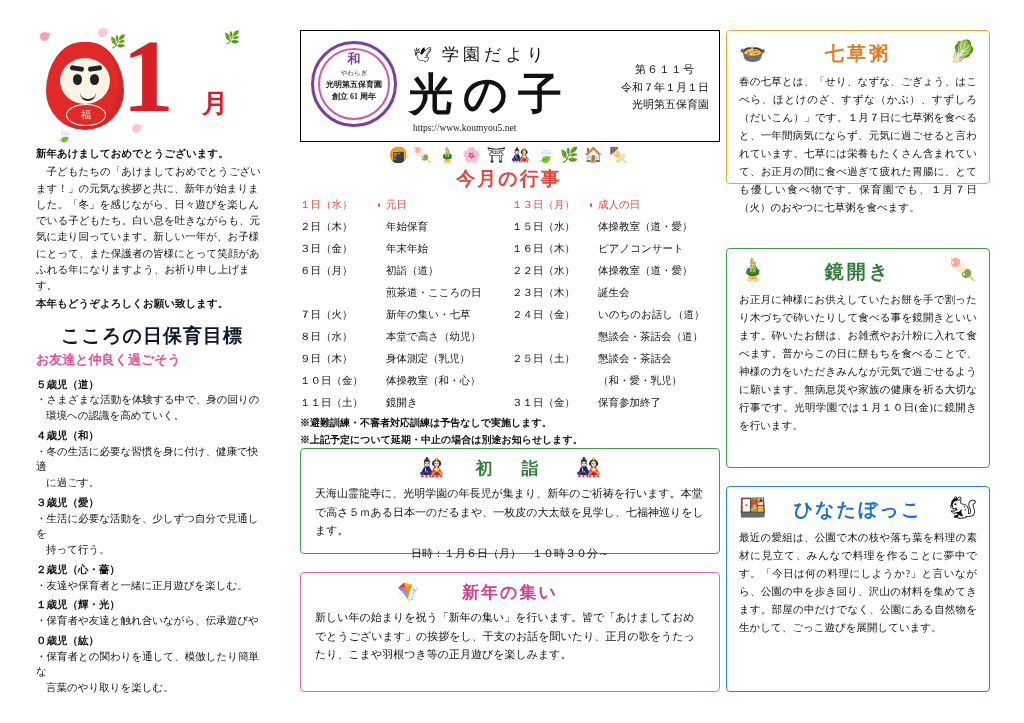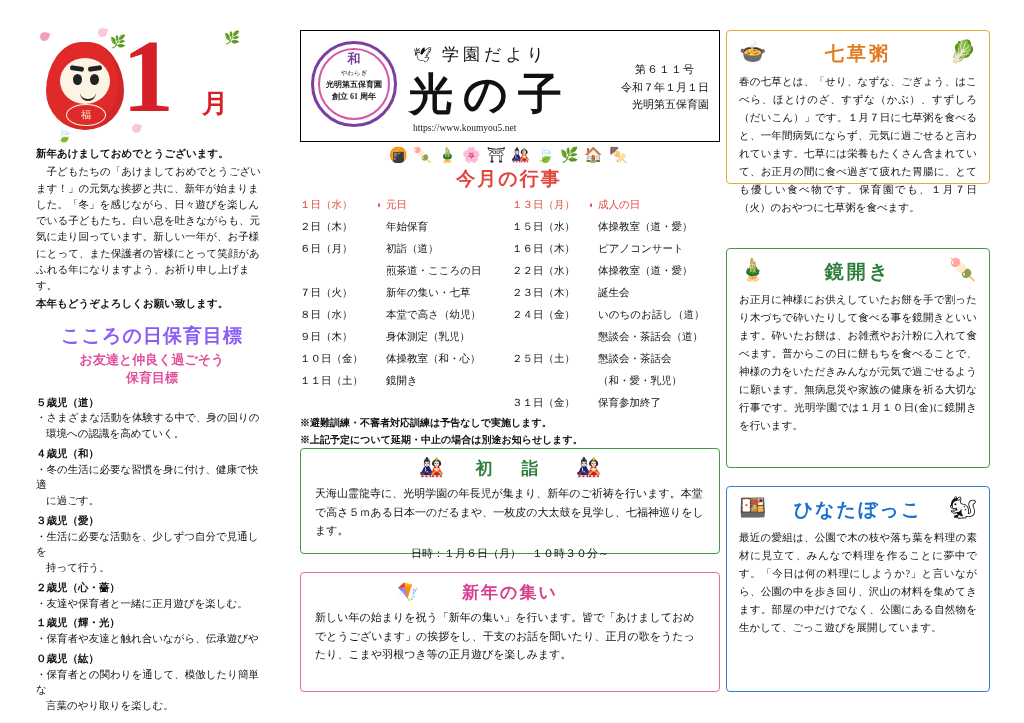--- a/index.html
+++ b/index.html
@@ -67,25 +67,25 @@
   }
 
   .lead{
     font-size:10.5px;line-height:1.55;margin-top:6px;
   }
   .lead p{margin:0 0 2px 0;}
   .lead .bold{font-weight:bold;}
   .lead .indent{text-indent:1em;}
 
   .mokuhyou-title{
-    text-align:center;color:#8b5cf6;font-weight:bold;
+    text-align:center;color:#0f172a;font-weight:bold;
     font-size:19px;margin-top:10px;letter-spacing:1px;
   }
   .mokuhyou-sub{
-    text-align:center;color:#e14f9a;font-weight:bold;
+    color:#e14f9a;font-weight:bold;
     font-size:13px;margin-top:2px;
   }
   .mokuhyou-sub2{
     text-align:center;color:#e14f9a;font-weight:bold;
     font-size:13px;margin-top:0px;
   }
   .age-list{margin-top:8px;font-size:10.5px;line-height:1.5;}
   .age-list .age{font-weight:bold;margin-top:4px;}
   .age-list .desc{margin-left:0;}
   .age-list .desc .cont{display:block;margin-left:10px;}
@@ -227,21 +227,20 @@
     </div>
 
     <div class="lead">
       <p class="bold">新年あけましておめでとうございます。</p>
       <p class="indent">子どもたちの「あけましておめでとうございます！」の元気な挨拶と共に、新年が始まりました。「冬」を感じながら、日々遊びを楽しんでいる子どもたち。白い息を吐きながらも、元気に走り回っています。新しい一年が、お子様にとって、また保護者の皆様にとって笑顔があふれる年になりますよう、お祈り申し上げます。</p>
       <p class="bold">本年もどうぞよろしくお願い致します。</p>
     </div>
 
     <div class="mokuhyou-title">こころの日保育目標</div>
     <div class="mokuhyou-sub">お友達と仲良く過ごそう</div>
-    <div class="mokuhyou-sub2">保育目標</div>
 
     <div class="age-list">
       <div>
         <div class="age">５歳児（道）</div>
         <div class="desc">・さまざまな活動を体験する中で、身の回りの</div>
         <div class="desc">
             <span class="cont">環境への認識を高めていく。</span>
           </div>
       </div>
       <div>
@@ -308,20 +307,25 @@
             <span class="ev-date">１日（水）</span>
             <span class="ev-mark">◖</span>
             <span class="ev-name">元日</span>
           </div>
         <div class="ev-row">
             <span class="ev-date">２日（木）</span>
             <span class="ev-mark"></span>
             <span class="ev-name">年始保育</span>
           </div>
         <div class="ev-row">
+            <span class="ev-date">３日（金）</span>
+            <span class="ev-mark"></span>
+            <span class="ev-name">年末年始</span>
+          </div>
+        <div class="ev-row">
             <span class="ev-date">６日（月）</span>
             <span class="ev-mark"></span>
             <span class="ev-name">初詣（道）</span>
           </div>
         <div class="ev-row sub">
             <span class="ev-date">－</span>
             <span class="ev-mark"></span>
             <span class="ev-name">煎茶道・こころの日</span>
           </div>
         <div class="ev-row">

